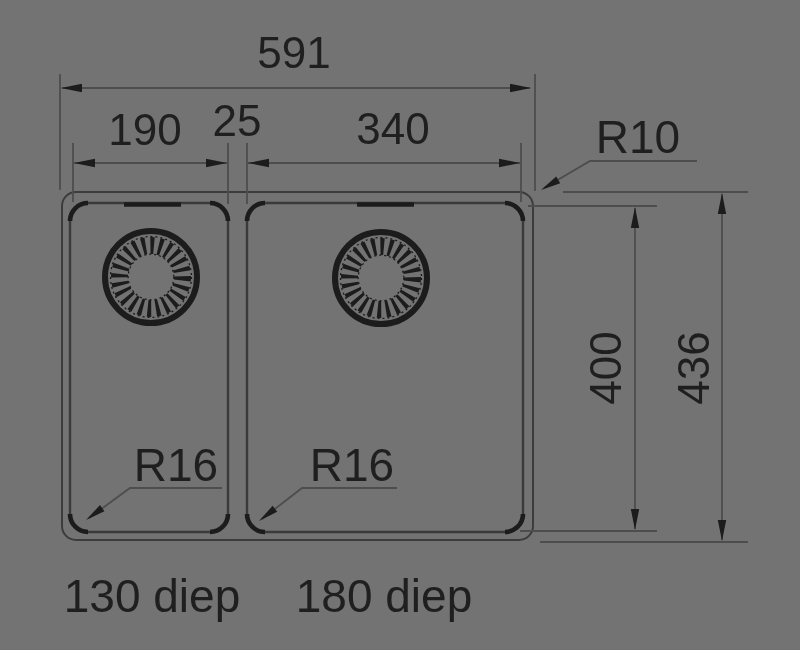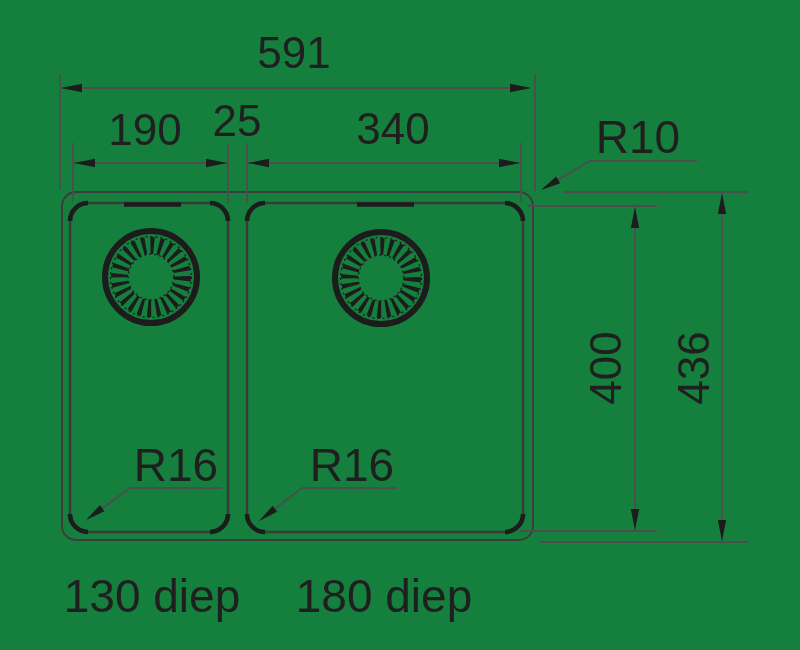--- a/index.html
+++ b/index.html
@@ -1,20 +1,20 @@
 <!DOCTYPE html>
 <html><head>
 <meta charset="utf-8">
 <style>
   html, body { margin: 0; padding: 0; background: #ffffff; }
   .canvas {
     position: relative;
     width: 800px;
     height: 650px;
-    background: #15803d;
+    background: #737373;
     overflow: hidden;
     font-family: "Liberation Sans", sans-serif;
   }
   svg { display: block; }
   text {
     font-family: "Liberation Sans", sans-serif;
     fill: #1f1f1f;
   }
   .dim-text   { font-size: 44px; }
   .rad-text   { font-size: 46px; }

